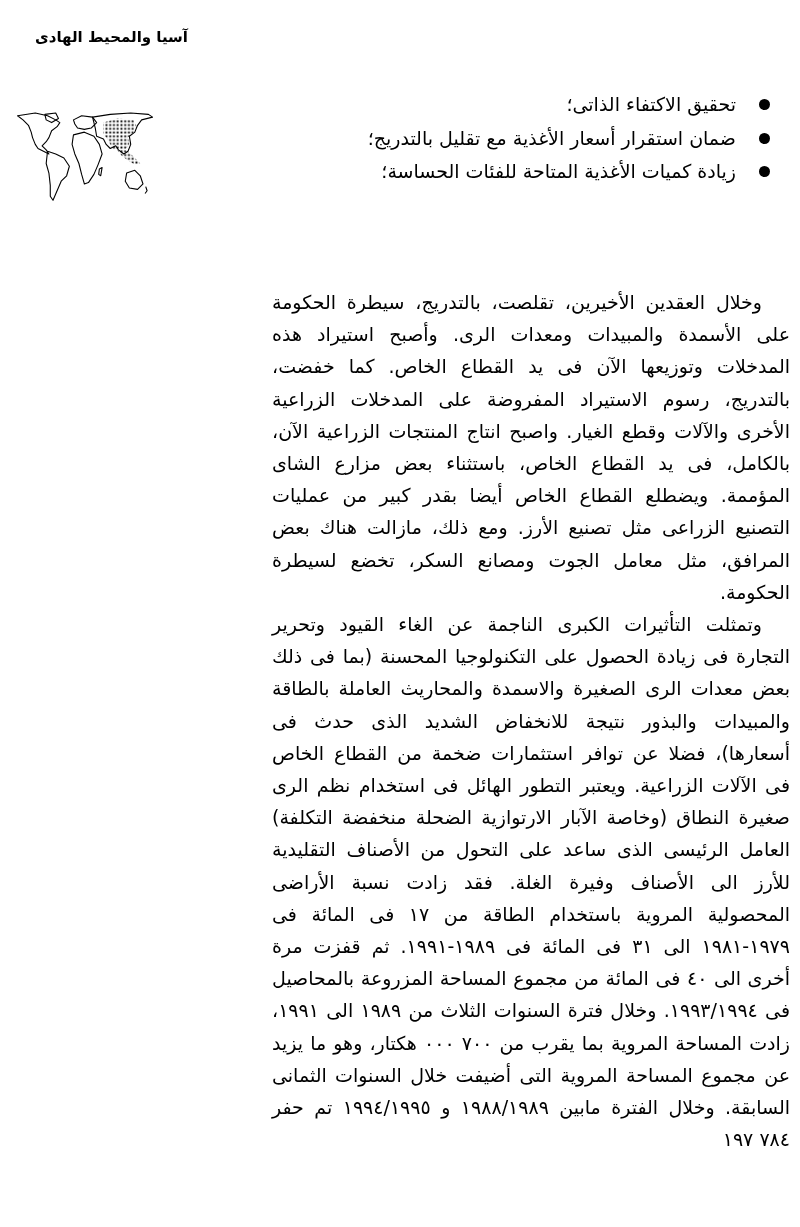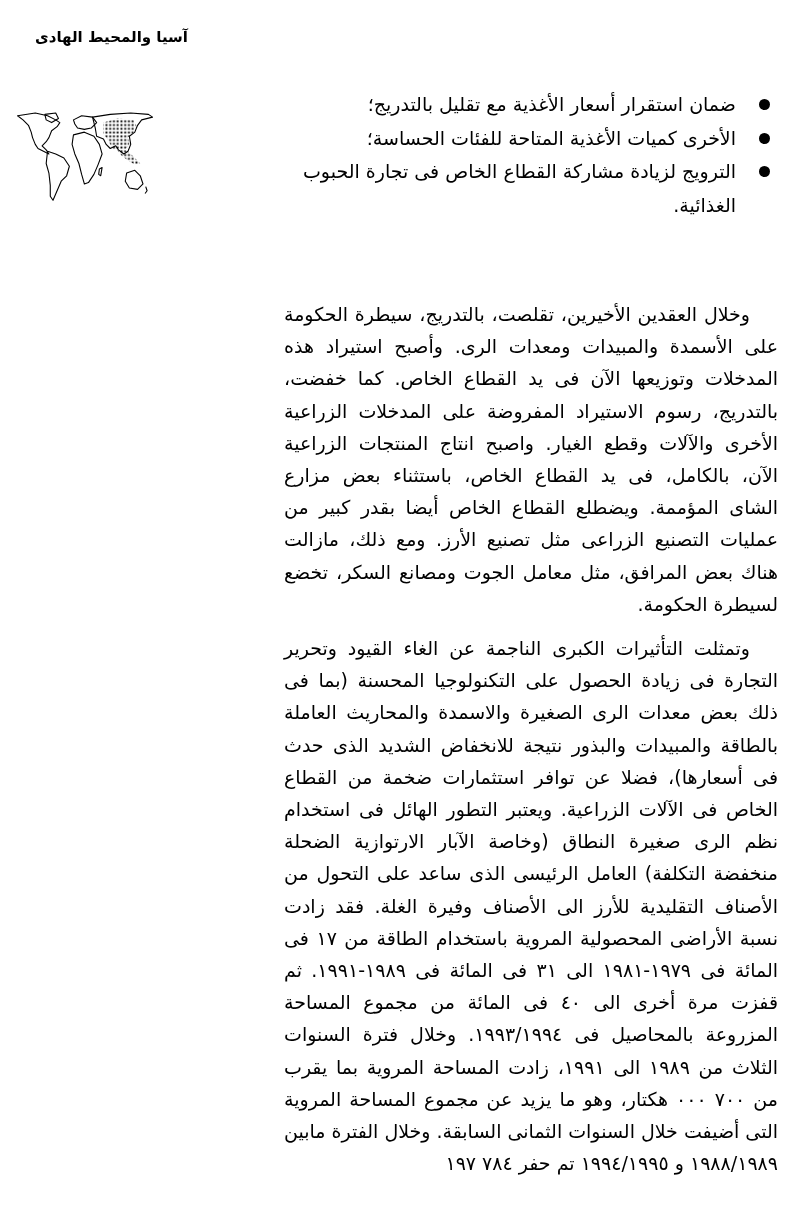--- a/index.html
+++ b/index.html
@@ -22,21 +22,21 @@
     .bullets li { position: relative; padding-right: 42px; text-align: right; }
     .bullets li .dot {
       position: absolute; right: 8px; top: 11px; width: 11px; height: 11px;
       border-radius: 50%; background: #000;
     }
     .body-text {
       position: absolute; right: 10px; top: 286px; width: 518px;
       direction: rtl; text-align: justify; text-align-last: right;
       font-size: 19px; line-height: 32.2px;
     }
-    .body-text p { margin: 12px; text-indent: 28px; }
+    .body-text p { margin: 0; text-indent: 28px; }
     .body-text p + p { margin-top: 0; }
   </style>
 </head>
 <body>
 
 <div class="running-head">آسيا والمحيط الهادى</div>
 
 <svg class="map" viewBox="0 0 220 150" xmlns="http://www.w3.org/2000/svg">
   <defs>
     <pattern id="dots" width="2" height="2" patternUnits="userSpaceOnUse">
@@ -60,21 +60,21 @@
     <path d="M124 18 L150 14 L180 12 L206 14 L212 18 L196 22 L190 30 L186 40 L178 46 L180 58 L176 68 L170 72 L162 66 L158 60 L150 64 L144 58 L140 50 L130 46 L128 34 Z"></path>
 
     <path d="M174 100 L186 96 L194 104 L198 116 L190 124 L178 122 L172 112 Z"></path>
     <path d="M202 120 L204 126 L201 130"></path>
   </g>
 
   <path fill="url(#dots)" stroke="none" d="M140 26 L160 20 L184 22 L188 30 L184 40 L176 48 L178 58 L172 66 L182 74 L194 86 L186 88 L174 80 L166 74 L160 66 L154 66 L150 58 L146 50 L140 44 Z"></path>
 </svg>
 
 <ul class="bullets">
+  <li><span class="dot"></span><span>تحقيق الاكتفاء الذاتى؛</span></li>
   <li><span class="dot"></span><span>ضمان استقرار أسعار الأغذية مع تقليل بالتدريج؛</span></li>
-  <li><span class="dot"></span><span>الأخرى كميات الأغذية المتاحة للفئات الحساسة؛</span></li>
-  <li><span class="dot"></span><span>الترويج لزيادة مشاركة القطاع الخاص فى تجارة الحبوب الغذائية.</span></li>
+  <li><span class="dot"></span><span>زيادة كميات الأغذية المتاحة للفئات الحساسة؛</span></li>
 </ul>
 
 <div class="body-text">
   <p>وخلال العقدين الأخيرين، تقلصت، بالتدريج، سيطرة الحكومة على الأسمدة والمبيدات ومعدات الرى. وأصبح استيراد هذه المدخلات وتوزيعها الآن فى يد القطاع الخاص. كما خفضت، بالتدريج، رسوم الاستيراد المفروضة على المدخلات الزراعية الأخرى والآلات وقطع الغيار. واصبح انتاج المنتجات الزراعية الآن، بالكامل، فى يد القطاع الخاص، باستثناء بعض مزارع الشاى المؤممة. ويضطلع القطاع الخاص أيضا بقدر كبير من عمليات التصنيع الزراعى مثل تصنيع الأرز. ومع ذلك، مازالت هناك بعض المرافق، مثل معامل الجوت ومصانع السكر، تخضع لسيطرة الحكومة.</p>
   <p>وتمثلت التأثيرات الكبرى الناجمة عن الغاء القيود وتحرير التجارة فى زيادة الحصول على التكنولوجيا المحسنة (بما فى ذلك بعض معدات الرى الصغيرة والاسمدة والمحاريث العاملة بالطاقة والمبيدات والبذور نتيجة للانخفاض الشديد الذى حدث فى أسعارها)، فضلا عن توافر استثمارات ضخمة من القطاع الخاص فى الآلات الزراعية. ويعتبر التطور الهائل فى استخدام نظم الرى صغيرة النطاق (وخاصة الآبار الارتوازية الضحلة منخفضة التكلفة) العامل الرئيسى الذى ساعد على التحول من الأصناف التقليدية للأرز الى الأصناف وفيرة الغلة. فقد زادت نسبة الأراضى المحصولية المروية باستخدام الطاقة من ١٧ فى المائة فى ١٩٧٩-١٩٨١ الى ٣١ فى المائة فى ١٩٨٩-١٩٩١. ثم قفزت مرة أخرى الى ٤٠ فى المائة من مجموع المساحة المزروعة بالمحاصيل فى ١٩٩٣/١٩٩٤. وخلال فترة السنوات الثلاث من ١٩٨٩ الى ١٩٩١، زادت المساحة المروية بما يقرب من ٧٠٠ ٠٠٠ هكتار، وهو ما يزيد عن مجموع المساحة المروية التى أضيفت خلال السنوات الثمانى السابقة. وخلال الفترة مابين ١٩٨٨/١٩٨٩ و ١٩٩٤/١٩٩٥ تم حفر ٧٨٤ ١٩٧</p>
 </div>
 
 </body></html>

